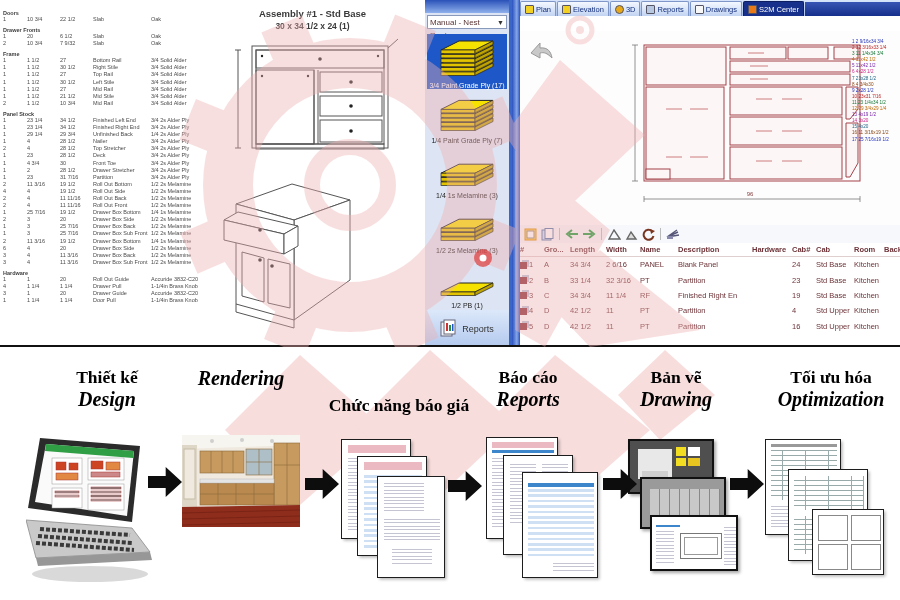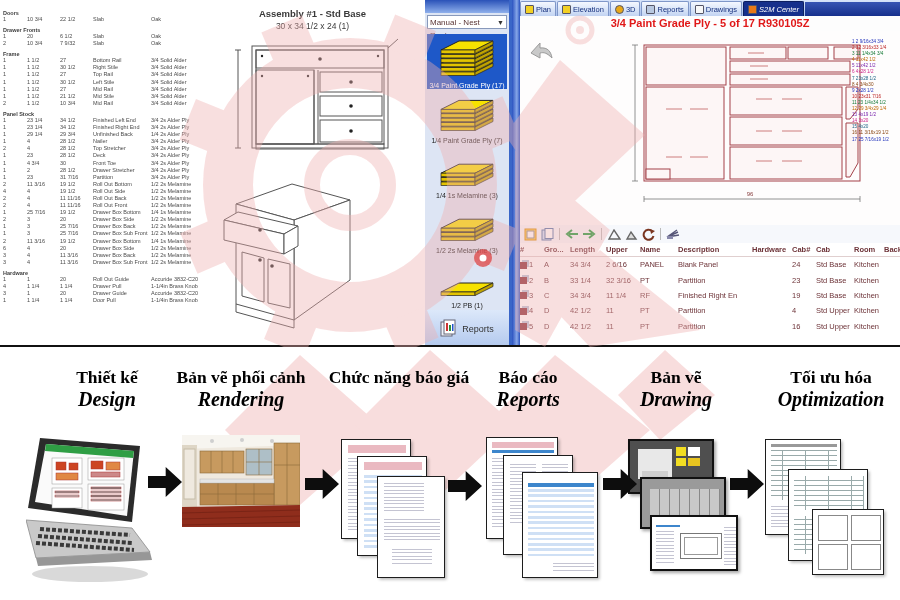--- a/index.html
+++ b/index.html
@@ -10,21 +10,21 @@
   
   #panel-cutlist{left:0;top:0;width:425px;height:347px;background:#fff;}
   #cutlist{left:3px;top:6px;width:200px;color:#4a4a4a;}
   .cl-sec{font-size:5.5px;font-weight:bold;margin-top:4px;color:#3d3d3d;}
   .cl-row{display:flex;font-size:5.5px;line-height:7.1px;white-space:nowrap;}
   .cl-row span{overflow:hidden;}
   .cl-c0{width:24px;} .cl-c1{width:33px;} .cl-c2{width:33px;} .cl-c3{width:58px;} .cl-c4{width:52px;}
 
   #assembly-title{left:205px;top:8px;width:215px;text-align:center;font-size:9.5px;
                   font-weight:bold;color:#3a3a3a;}
-  #assembly-subtitle{left:205px;top:21px;width:215px;text-align:center;font-size:8.5px;color:#3a3a3a;}
+  #assembly-subtitle{left:205px;top:21px;width:215px;text-align:center;font-size:8.5px;color:#3a3a3a;font-weight:bold;}
 
   
   #panel-materials{left:425px;top:0;width:87px;height:347px;background:#dde5f4;
                    border-right:3px solid #3a66c8;box-sizing:border-box;}
   #mat-topbar{left:0;top:0;width:84px;height:13px;
               background:linear-gradient(#2a52b8,#8fb0ec);}
   #mat-dropdown{left:2px;top:15px;width:80px;height:14px;background:#fff;border:1px solid #8899bb;
                 font-size:8px;line-height:13px;color:#5a3535;display:flex;justify-content:space-between;
                 padding:0 2px;box-sizing:border-box;}
   #mat-dropdown .dd-arrow{color:#333;font-size:7px;}
@@ -37,21 +37,21 @@
   #reports-label{font-size:9px;color:#333;}
 
   
   #panel-s2m{left:512px;top:0;width:388px;height:347px;background:#fff;}
   #s2m-edge{left:0;top:0;width:8px;height:347px;background:linear-gradient(90deg,#2a52c0,#86a6e8 60%,#2a52c0);}
   #s2m-tabbar{left:8px;top:0;width:380px;height:16px;background:linear-gradient(#d7e4fa,#a8c0ec);
               display:flex;align-items:flex-end;}
   .tab{height:14px;display:flex;align-items:center;gap:2px;padding:0 4px;font-size:7.5px;
        color:#15307e;background:linear-gradient(#f4f8ff,#c2d4f2);border:1px solid #7f97c8;
        border-bottom:none;border-radius:2px 2px 0 0;margin-right:1px;white-space:nowrap;cursor:pointer;}
-  .tab.active{background:#16308c;color:#fff;border-color:#0d1f60;font-style:italic;}
+  .tab.active{background:#16308c;color:#fff;border-color:#0d1f60;}
   .tab-ico{width:7px;height:7px;display:inline-block;}
   #tabbar-fill{flex:1;height:14px;background:linear-gradient(#3755b4,#16308c);}
   #s2m-title{left:8px;top:16px;width:380px;height:15px;background:#fdfdfd;text-align:center;
              font-size:11px;font-weight:bold;color:#e01818;line-height:15px;}
   #s2m-canvas{left:8px;top:31px;width:380px;height:194px;background:#fefdfd;}
   #legend{right:2px;top:8px;width:46px;}
   .leg{font-size:4.6px;line-height:6.1px;white-space:nowrap;}
 
   #s2m-toolbar{left:8px;top:225px;width:380px;height:18px;background:#f6f8fc;display:flex;
                align-items:center;gap:3px;padding-left:3px;box-sizing:border-box;}
@@ -514,21 +514,20 @@
         <span class="tab">
           <span class="tab-ico" style="background:#f8f8f8;border:1px solid #556;border-radius:1px"></span>
           <span>Drawings</span>
         </span>
         <span class="tab active">
           <span class="tab-ico" style="background:#e87818;border:1px solid #556;border-radius:1px"></span>
           <span>S2M Center</span>
         </span>
         <span id="tabbar-fill"></span>
       </div>
-    <div class="abs" id="s2m-title">3/4 Paint Grade Ply - 5 of 17 R930105Z</div>
 
     <div class="abs" id="s2m-canvas">
 
       <svg class="abs" style="left:8px;top:8px" width="26" height="22" viewBox="0 0 26 22">
         <path d="M3,14 L12,4 L12,9 C20,8 23,13 24,19 C19,14 16,13 12,14 L12,19 Z" fill="#c9c9c9" stroke="#9a9a9a" stroke-width="1"></path>
       </svg>
 
       <svg class="abs" style="left:110px;top:8px" width="250" height="175" viewBox="0 0 250 175">
         <g stroke="#777" stroke-width="0.8" fill="none">
           <line x1="5" y1="6" x2="5" y2="142"></line>
@@ -641,21 +640,21 @@
             <rect x="1" y="8" width="6" height="3" fill="#88a"></rect>
           </svg>
         </span>
     </div>
 
     <div class="abs" id="s2m-table">
         <div class="s2m-hrow">
           <span>#</span>
           <span>Gro...</span>
           <span>Length</span>
-          <span>Upper</span>
+          <span>Width</span>
           <span>Name</span>
           <span>Description</span>
           <span>Hardware</span>
           <span>Cab#</span>
           <span>Cab</span>
           <span>Room</span>
           <span>Back</span>
         </div>
         <div class="s2m-row">
           <span class="cell-num"><span class="row-ico"></span>1</span>
@@ -761,24 +760,23 @@
         <polygon points="665,3 715,48 660,93 618,48"></polygon>
       </g>
     </svg>
 
     <div id="steps" style="position:absolute;left:4px;top:0;width:900px;height:80px;z-index:2">
         <div class="step" style="left: 103px;">
           <div class="vi">Thiết kế</div>
           <div class="en">Design</div>
         </div>
         <div class="step" style="left: 237px;">
-          <div class="vi">Bản vẽ phối cảnh</div>
           <div class="en">Rendering</div>
         </div>
-        <div class="step" style="left: 395px;">
+        <div class="step" style="left: 395px; margin-top: 28px;">
           <div class="vi">Chức năng báo giá</div>
         </div>
         <div class="step" style="left: 524px;">
           <div class="vi">Báo cáo</div>
           <div class="en">Reports</div>
         </div>
         <div class="step" style="left: 672px;">
           <div class="vi">Bản vẽ</div>
           <div class="en">Drawing</div>
         </div>

